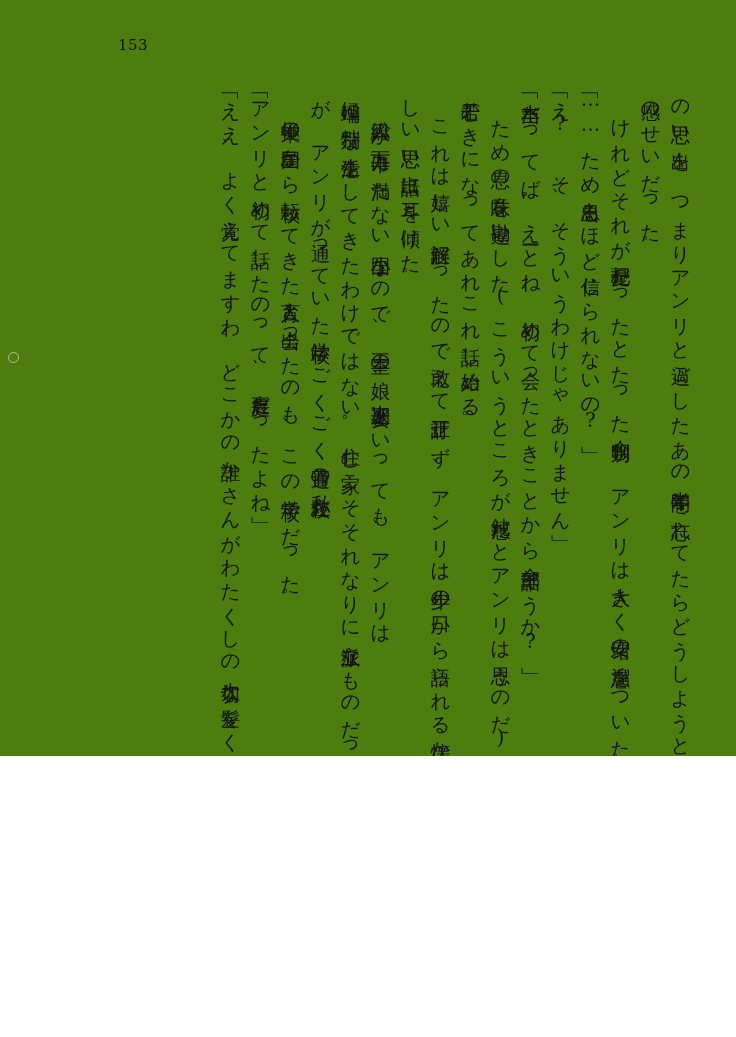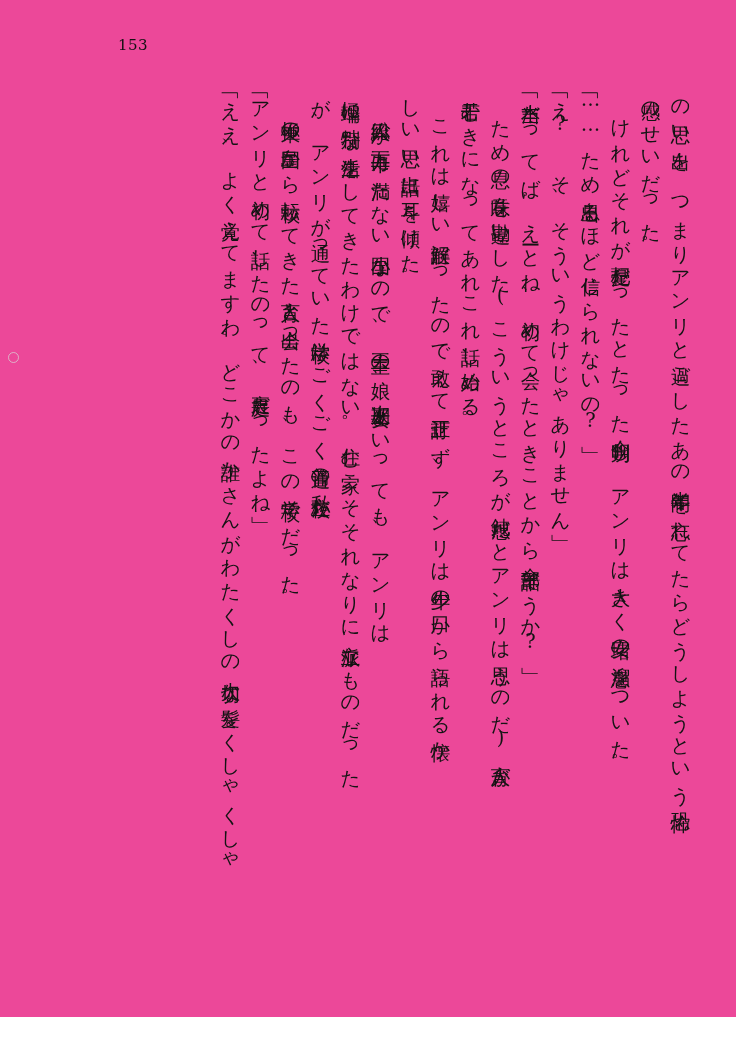--- a/index.html
+++ b/index.html
@@ -6,22 +6,22 @@
     margin: 0;
     padding: 0;
     background: #ffffff;
   }
   body {
     font-family: "DejaVu Serif", serif;
   }
   .page {
     position: relative;
     width: 736px;
-    height: 1017px;
-    background: #ec4899;
+    height: 756px;
+    background: #4d7c0f;
     overflow: hidden;
   }
   .page-number {
     position: absolute;
     top: 36px;
     left: 118px;
     font-size: 15px;
     color: #111;
     letter-spacing: 0.5px;
     font-family: "DejaVu Serif", serif;

